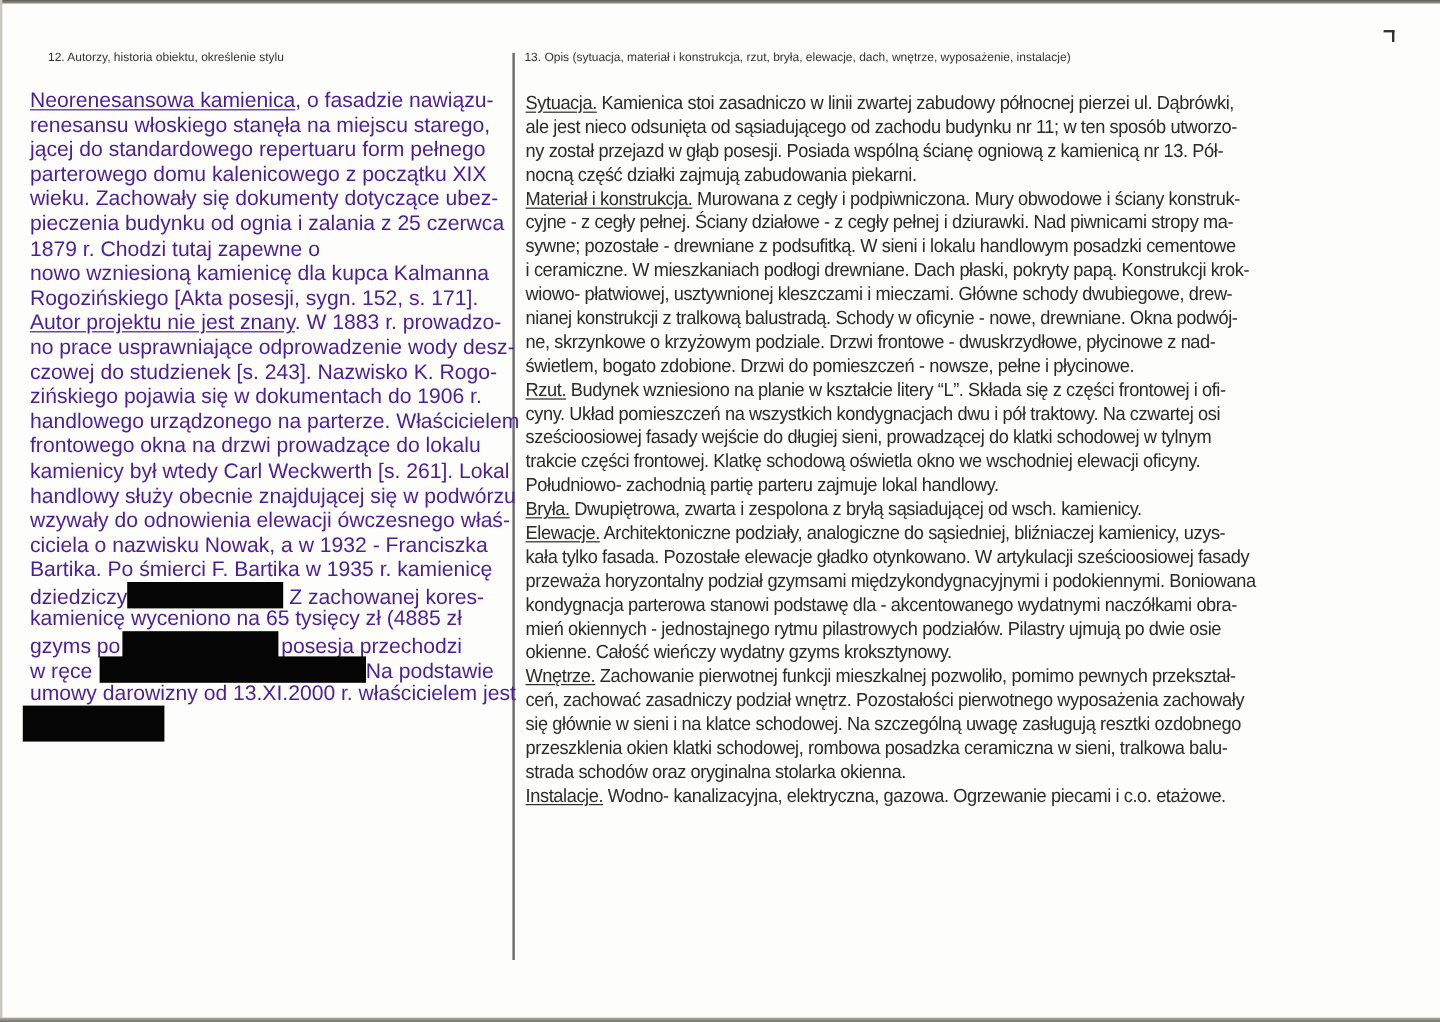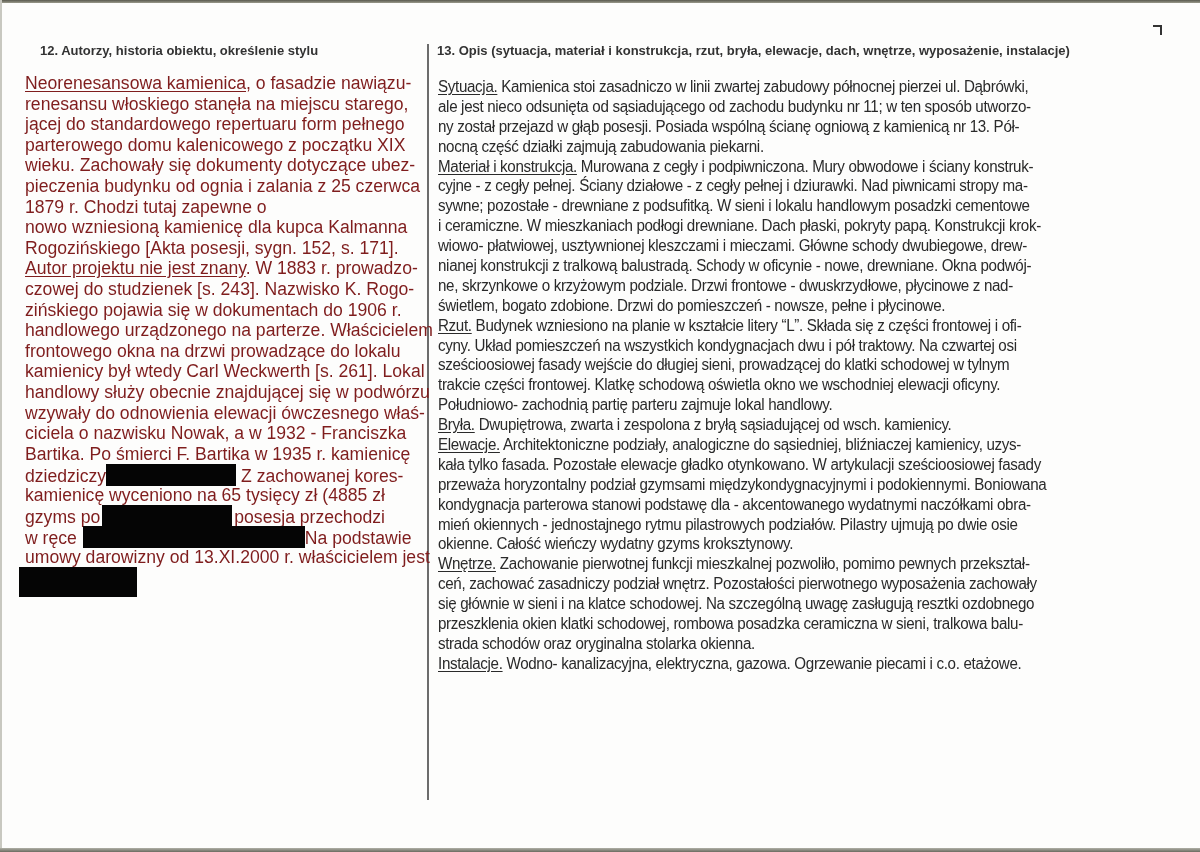--- a/index.html
+++ b/index.html
@@ -26,28 +26,28 @@
     position: absolute; left: 1153px; top: 25px; width: 9px; height: 10px;
     border-top: 2px solid #333; border-right: 2px solid #333;
     box-sizing: border-box;
   }
   .divider {
     position: absolute; left: 427px; top: 44px; width: 2px; height: 756px;
     background: #6c6c6c;
   }
   .section-heading {
     position: absolute; top: 43px;
-    font-size: 13px; color: #333; white-space: nowrap; font-weight: bold;
+    font-size: 10px; color: #333; white-space: nowrap;
   }
   #left-heading { left: 40px; }
   #right-heading { left: 437px; }
 
   .col-left {
     position: absolute; left: 25px; top: 73px; width: 400px;
-    font-size: 17.6px; line-height: 20.6px; color: #7f1d1d;
+    font-size: 17.6px; line-height: 20.6px; color: #4c1d95;
   }
   .col-left .line { white-space: nowrap; height: 20.6px; position: relative; }
 
   .col-right {
     position: absolute; left: 438px; top: 77px; width: 715px;
     font-size: 15.8px; line-height: 19.9px; color: #2a2a2a;
     letter-spacing: -0.35px;
     transform: scaleX(0.96); transform-origin: left top;
   }
   .col-right .line { white-space: nowrap; height: 19.9px; }
@@ -74,20 +74,21 @@
   <div class="line"><span class="lead">Neorenesansowa kamienica</span><span>, o fasadzie nawiązu-</span></div>
   <div class="line">renesansu włoskiego stanęła na miejscu starego,</div>
   <div class="line">jącej do standardowego repertuaru form pełnego</div>
   <div class="line">parterowego domu kalenicowego z początku XIX</div>
   <div class="line">wieku. Zachowały się dokumenty dotyczące ubez-</div>
   <div class="line">pieczenia budynku od ognia i zalania z 25 czerwca</div>
   <div class="line">1879 r. Chodzi tutaj zapewne o</div>
   <div class="line">nowo wzniesioną kamienicę dla kupca Kalmanna</div>
   <div class="line">Rogozińskiego [Akta posesji, sygn. 152, s. 171].</div>
   <div class="line"><span class="lead">Autor projektu nie jest znany</span><span>. W 1883 r. prowadzo-</span></div>
+  <div class="line">no prace usprawniające odprowadzenie wody desz-</div>
   <div class="line">czowej do studzienek [s. 243]. Nazwisko K. Rogo-</div>
   <div class="line">zińskiego pojawia się w dokumentach do 1906 r.</div>
   <div class="line">handlowego urządzonego na parterze. Właścicielem</div>
   <div class="line">frontowego okna na drzwi prowadzące do lokalu</div>
   <div class="line">kamienicy był wtedy Carl Weckwerth [s. 261]. Lokal</div>
   <div class="line">handlowy służy obecnie znajdującej się w podwórzu</div>
   <div class="line">wzywały do odnowienia elewacji ówczesnego właś-</div>
   <div class="line">ciciela o nazwisku Nowak, a w 1932 - Franciszka</div>
   <div class="line">Bartika. Po śmierci F. Bartika w 1935 r. kamienicę</div>
   <div class="line"><span>dziedziczy</span><span class="redact" style="width:130px;"></span><span> Z zachowanej  kores-</span></div>

